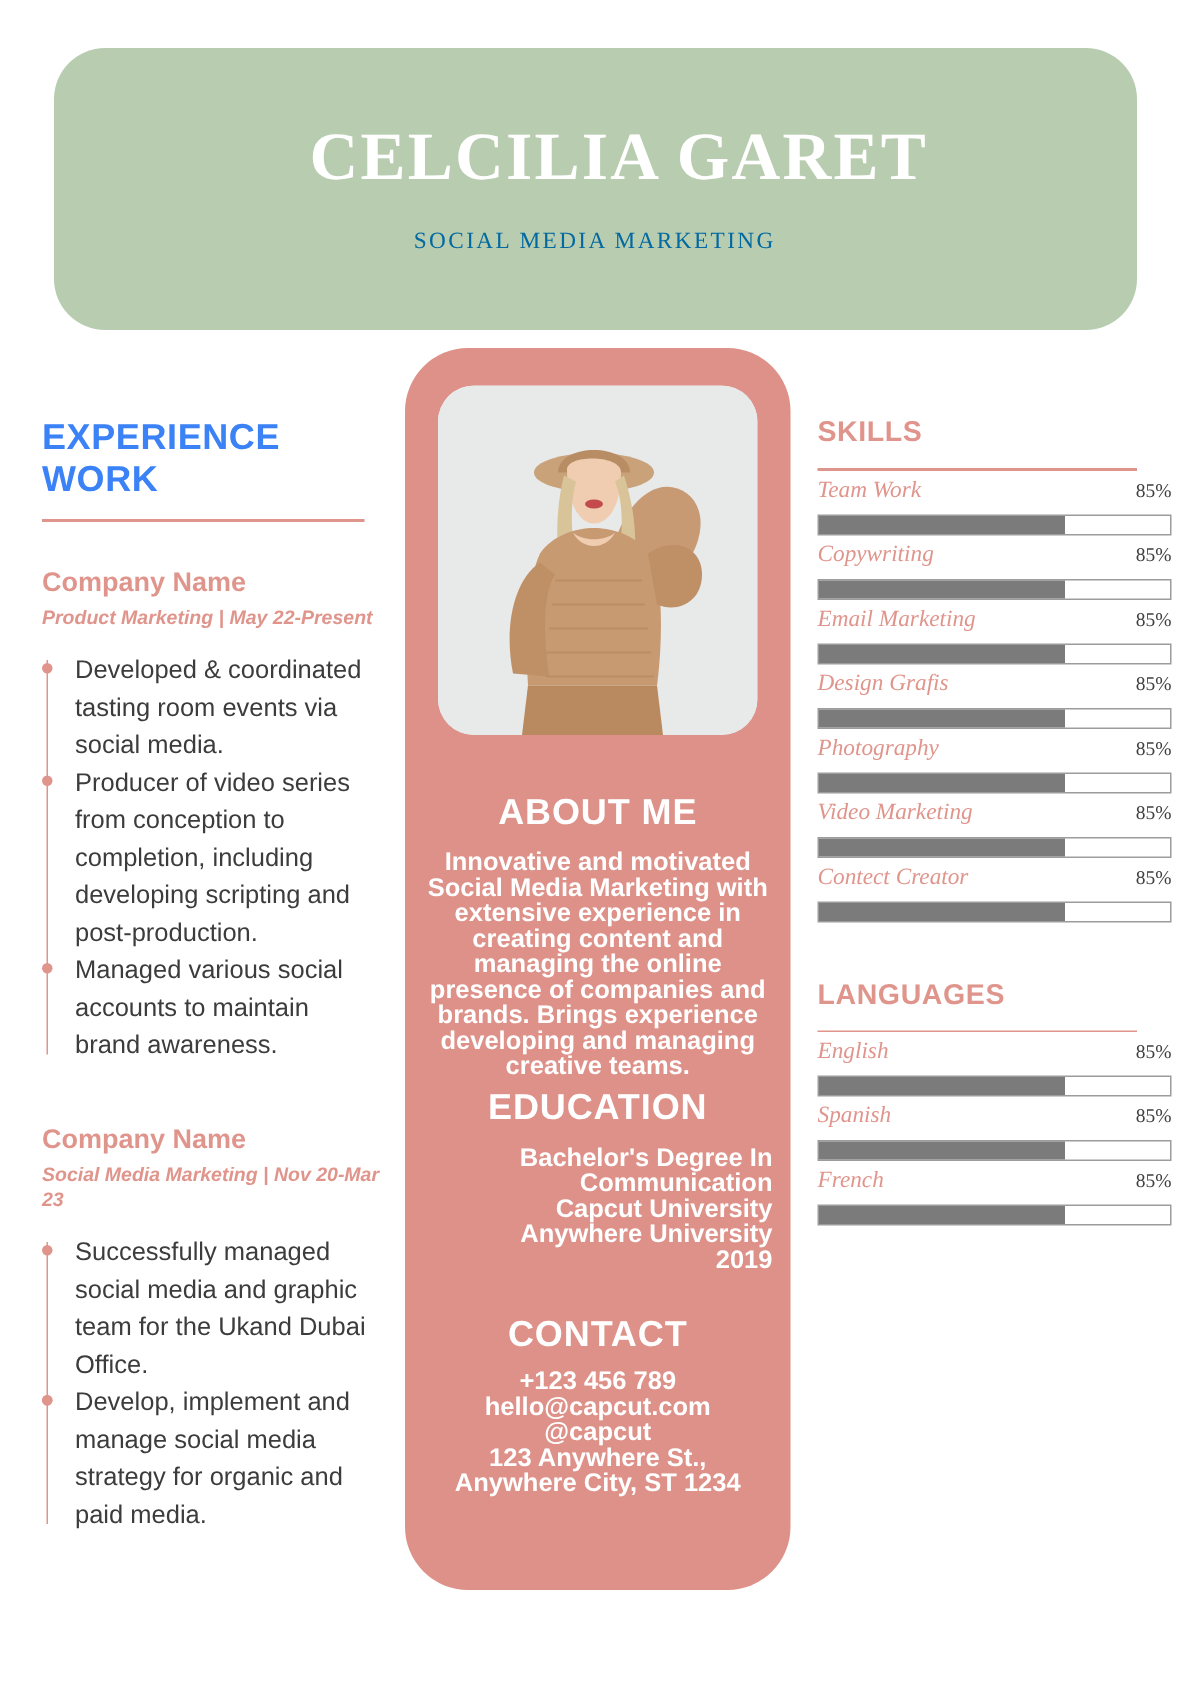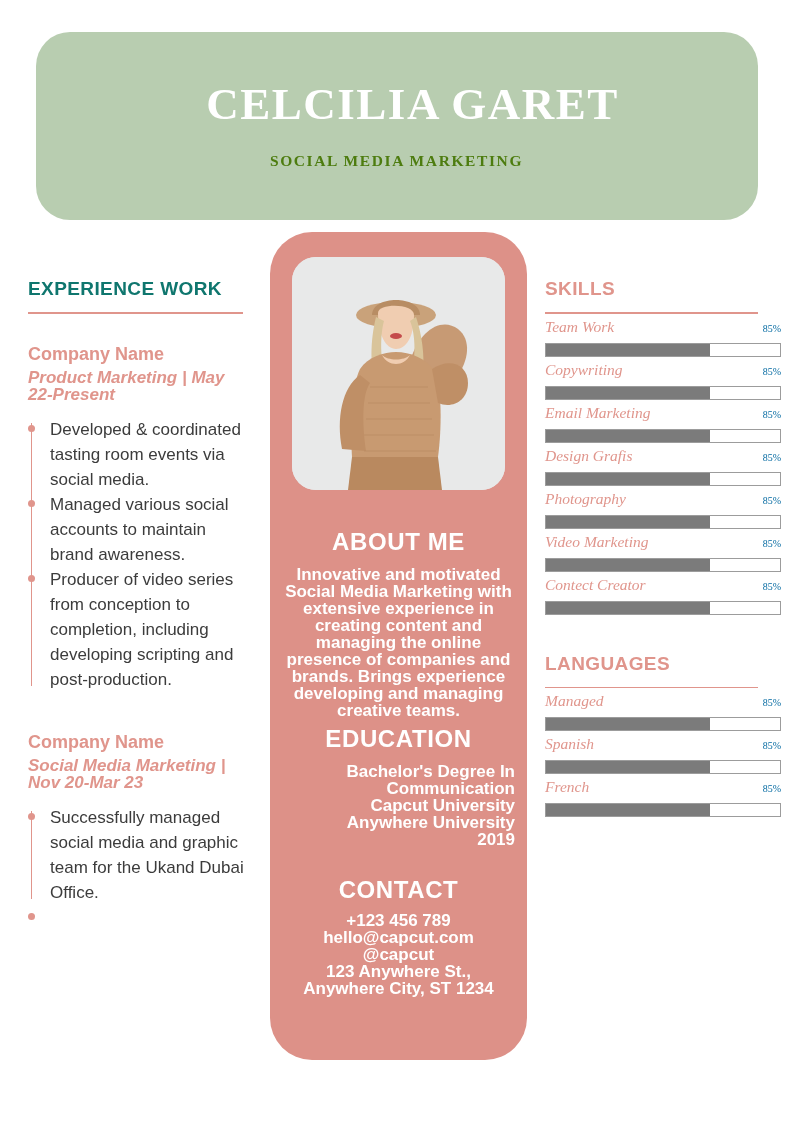--- a/index.html
+++ b/index.html
@@ -38,24 +38,24 @@
     color: #ffffff;
     padding-left: 16px;
   }
   .header-role {
     position: absolute;
     left: 0;
     top: 152px;
     width: 100%;
     text-align: center;
     font-family: "Liberation Serif", serif;
-    font-weight: bold;
+    font-weight: normal;
     font-size: 15.5px;
     letter-spacing: 1.6px;
-    color: #4d7c0f;
+    color: #0369a1;
   }
 
   
   .center-col {
     position: absolute;
     left: 270px;
     top: 232px;
     width: 257px;
     height: 828px;
     background: #dd9188;
@@ -101,42 +101,42 @@
   #contact-body  { top: 912px; }
 
   
   .left-col {
     position: absolute;
     left: 28px;
     top: 278px;
     width: 225px;
   }
   .section-head-left {
-    font-size: 19px;
+    font-size: 24px;
     font-weight: bold;
     letter-spacing: 0.4px;
-    color: #0f766e;
+    color: #3b82f6;
   }
   .rule-left {
     width: 215px;
     height: 1.5px;
     background: #e0958c;
     margin-top: 12px;
   }
   .job {
     margin-top: 30px;
   }
   .job-company {
     color: #e0958c;
     font-size: 18px;
     font-weight: bold;
   }
   .job-meta {
     color: #e0958c;
-    font-size: 17px;
+    font-size: 13px;
     font-weight: bold;
     font-style: italic;
     line-height: 17px;
     margin-top: 4px;
   }
   .bullets {
     margin-top: 14px;
     position: relative;
   }
   .bullets::before {
@@ -194,22 +194,22 @@
     align-items: baseline;
   }
   .skill-name {
     font-family: "Liberation Serif", serif;
     font-style: italic;
     font-size: 15.5px;
     color: #e0958c;
   }
   .skill-pct {
     font-family: "Liberation Serif", serif;
-    font-size: 10px;
-    color: #0369a1;
+    font-size: 13px;
+    color: #404040;
   }
   .bar-track {
     margin-top: 7px;
     width: 236px;
     height: 14px;
     background: #ffffff;
     border: 1px solid #9c9c9c;
     box-sizing: border-box;
   }
   .bar-fill {
@@ -283,31 +283,32 @@
 
 <div class="left-col">
   <div class="section-head-left">EXPERIENCE WORK</div>
   <div class="rule-left"></div>
 
   <div class="job">
     <div class="job-company">Company Name</div>
     <div class="job-meta">Product Marketing | May 22-Present</div>
     <div class="bullets">
       <div class="bullet"><span class="dot"></span><span>Developed &amp; coordinated tasting room events via social media.</span></div>
+      <div class="bullet"><span class="dot"></span><span>Producer of video series from conception to completion, including developing scripting and post-production.</span></div>
       <div class="bullet"><span class="dot"></span><span>Managed various social accounts to maintain brand awareness.</span></div>
-      <div class="bullet"><span class="dot"></span><span>Producer of video series from conception to completion, including developing scripting and post-production.</span></div>
     </div>
   </div>
 
   <div class="job" style="margin-top:40px">
     <div class="job-company">Company Name</div>
     <div class="job-meta">Social Media Marketing | Nov 20-Mar 23</div>
     <div class="bullets">
       <div class="bullet"><span class="dot"></span><span>Successfully managed social media and graphic team for the Ukand Dubai Office.</span></div>
       <div class="bullet"><span class="dot"></span></div>
+      <div class="bullet"><span class="dot"></span><span>Develop, implement and manage social media strategy for organic and  paid media.</span></div>
     </div>
   </div>
 </div>
 
 <div class="right-col">
   <div class="section-head-right">SKILLS</div>
   <div class="rule-right"></div>
 
   <div class="skill">
     <div class="skill-row">
@@ -377,21 +378,21 @@
     <div class="bar-track">
         <div class="bar-fill" style="width:70%"></div>
       </div>
   </div>
 
   <div class="section-head-right lang-head">LANGUAGES</div>
   <div class="rule-right"></div>
 
   <div class="skill">
     <div class="skill-row">
-      <span class="skill-name">Managed</span>
+      <span class="skill-name">English</span>
       <span class="skill-pct">85%</span>
     </div>
     <div class="bar-track">
         <div class="bar-fill" style="width:70%"></div>
       </div>
   </div>
 
   <div class="skill">
     <div class="skill-row">
       <span class="skill-name">Spanish</span>

